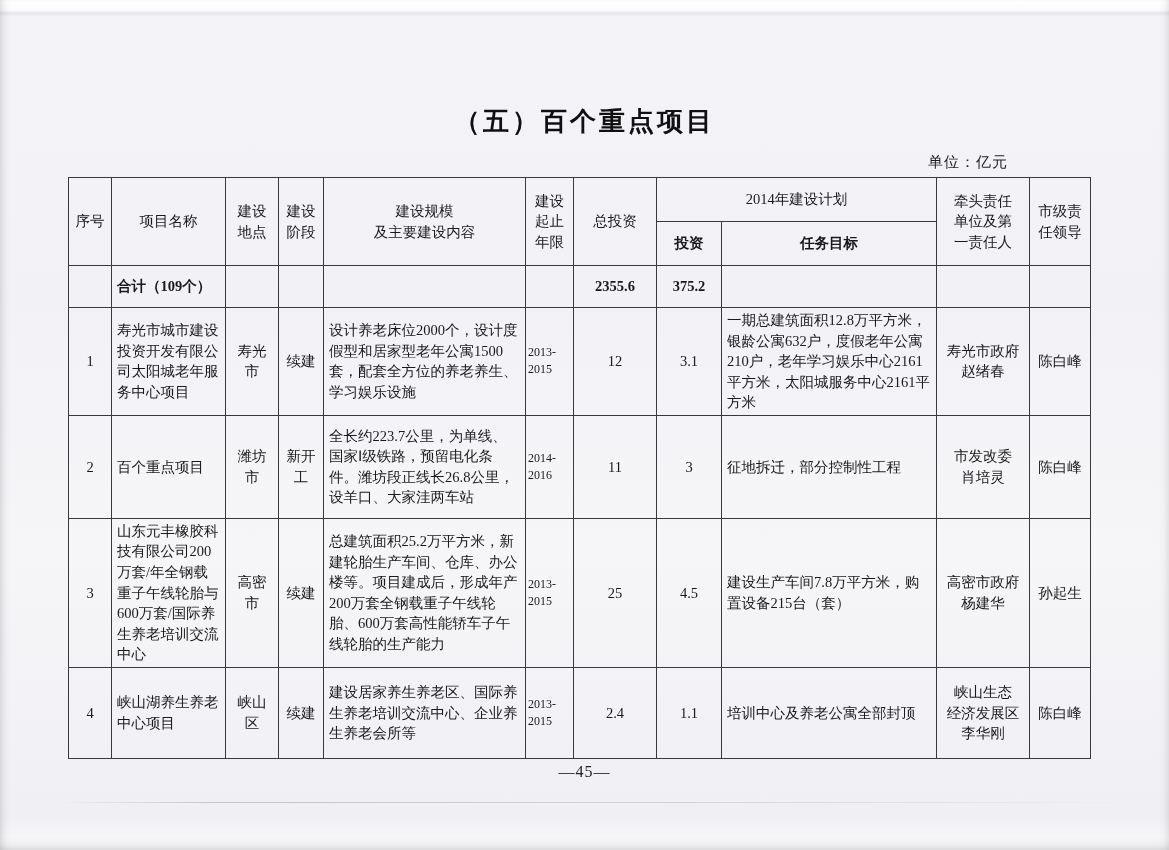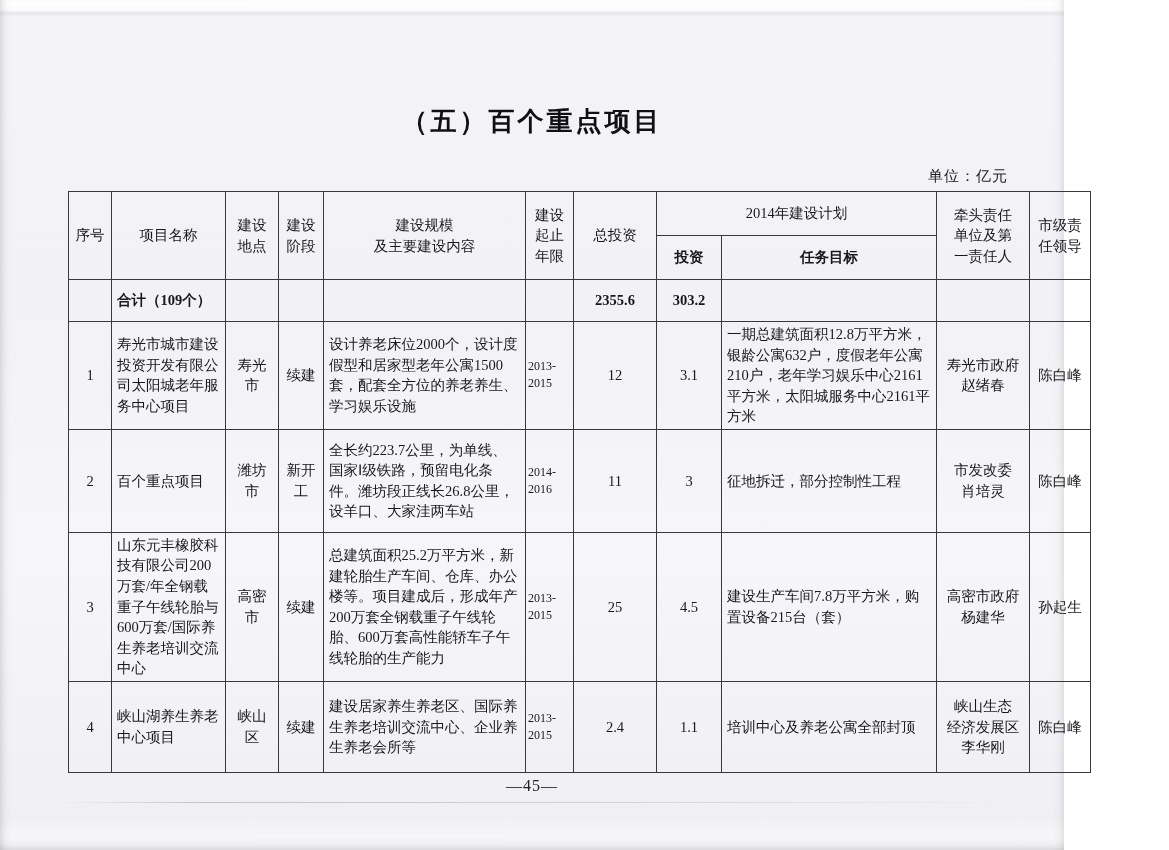--- a/index.html
+++ b/index.html
@@ -4,39 +4,39 @@
 <style>
   * { margin:0; padding:0; box-sizing:border-box; }
   html,body { width:1169px; height:850px; overflow:hidden; }
   body {
     font-family:"Liberation Serif", serif;
     color:#1c1c1f;
     background:#ffffff;
   }
   .page {
     position:relative;
-    width:1064px; height:850px;
+    width:1169px; height:850px;
     background:linear-gradient(#ffffff 0px, #fcfcfe 10px, #e6e6ea 13px,
                #f4f4f8 17px, #f2f2f6 35%, #f6f6f9 65%, #f0f0f4 96%, #fafafb 100%);
     box-shadow:inset 8px 0 10px -7px rgba(60,60,70,.22),
                inset -8px 0 10px -7px rgba(60,60,70,.16),
                inset 0 -10px 12px -9px rgba(60,60,70,.25);
   }
   .crease {
     position:absolute; left:55px; right:30px; top:802px; height:1px;
     background:linear-gradient(90deg, rgba(110,110,120,0), rgba(110,110,120,.35) 15%,
                rgba(110,110,120,.22) 60%, rgba(110,110,120,0));
   }
   .title {
     font-family:"Liberation Sans", sans-serif;
     font-weight:700; font-size:26px; letter-spacing:3px;
     text-align:center; padding-top:104px; color:#101013;
   }
   .unit {
-    width:1022px; margin:28px 0 5px 68px;
+    width:1022px; margin:14px 0 5px 68px;
     text-align:right; padding-right:82px;
     font-size:15px; letter-spacing:1px;
   }
   table.projects {
     border-collapse:collapse; table-layout:fixed;
     width:1022px; margin-left:68px;
     font-size:14.5px; line-height:1.42; color:#19191c;
   }
   th, td {
     border:1.6px solid #38383d;
@@ -110,21 +110,21 @@
     </thead>
     <tbody>
       <tr class="sum">
         <td></td>
         <td class="al">合计（109个）</td>
         <td></td>
         <td></td>
         <td></td>
         <td></td>
         <td>2355.6</td>
-        <td>303.2</td>
+        <td>375.2</td>
         <td></td>
         <td></td>
         <td></td>
       </tr>
 
       <tr class="r1">
         <td>1</td>
         <td class="al">寿光市城市建设投资开发有限公司太阳城老年服务中心项目</td>
         <td>寿光市</td>
         <td>续建</td>

